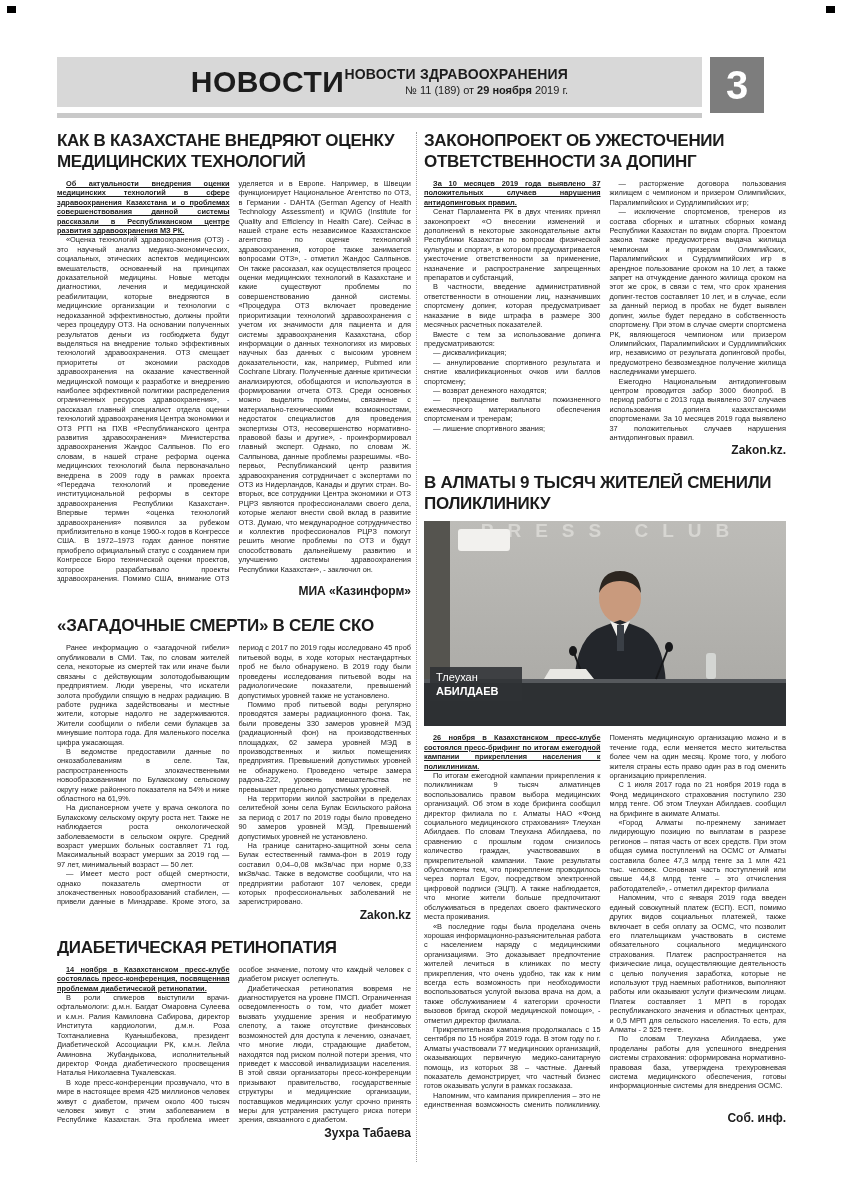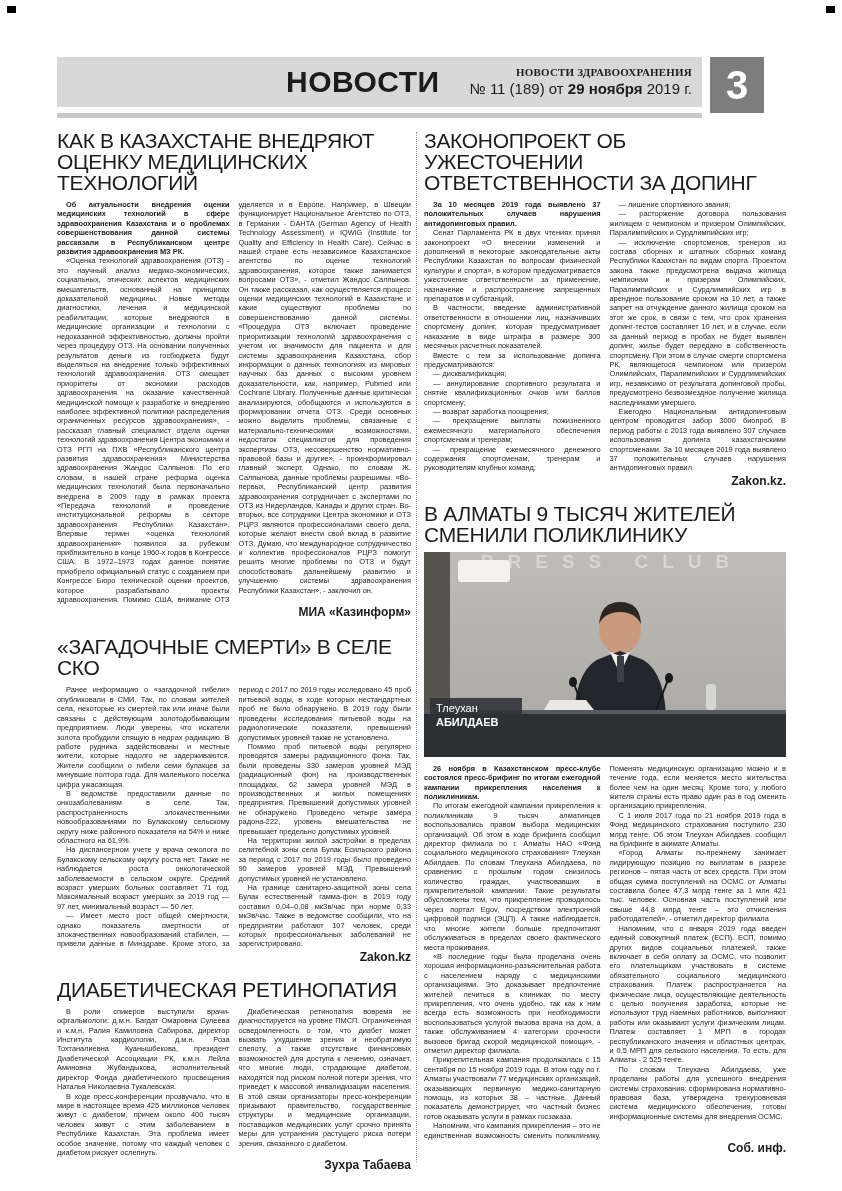--- a/index.html
+++ b/index.html
@@ -3,41 +3,41 @@
 <meta charset="utf-8">
 <style>
   html,body{margin:0;padding:0;background:#ffffff;}
   #page{position:relative;width:842px;height:1191px;background:#ffffff;overflow:hidden;
         font-family:"Liberation Sans",sans-serif;color:#1c1c1c;}
   .corner-mark{position:absolute;width:9px;height:7px;background:#000;top:6px;}
   .corner-mark.left{left:7px;} .corner-mark.right{right:7px;}
 
   
   #header-band{position:absolute;left:57px;top:57px;width:645px;height:50px;background:#d8d8d8;
-               display:flex;align-items:center;justify-content:flex-end;padding:0 10px;box-sizing:border-box;gap:30px;}
+               display:flex;align-items:center;justify-content:center;padding:0 10px;box-sizing:border-box;}
   #section-label{font-size:30px;font-weight:bold;letter-spacing:.5px;}
   #masthead{text-align:right;line-height:1.25;}
-  #masthead-title{font-size:11px;font-weight:bold;letter-spacing:.2px;font-family:Liberation Serif, serif;}
-  #issue-line{font-size:15px;}
+  #masthead-title{font-size:14px;font-weight:bold;letter-spacing:.2px;}
+  #issue-line{font-size:11px;}
   #issue-line b{font-weight:bold;}
   #page-number-box{position:absolute;left:710px;top:57px;width:54px;height:56px;background:#7d7d7d;
                    display:flex;align-items:center;justify-content:center;}
   #page-number{color:#fff;font-size:40px;font-weight:bold;line-height:1;}
   #header-rule{position:absolute;left:57px;top:113px;width:645px;height:5px;background:#c9c9c9;}
 
   
   #left-half{position:absolute;left:57px;top:130px;width:354px;}
   #right-half{position:absolute;left:424px;top:130px;width:362px;}
   #center-divider{position:absolute;left:416px;top:132px;height:1030px;width:0;
                   border-left:1px dotted #9a9a9a;}
 
-  .article-title{font-size:21px;line-height:21px;font-weight:normal;letter-spacing:-.3px;margin:0 0 7px 0;}
+  .article-title{font-size:17px;line-height:21px;font-weight:bold;letter-spacing:-.3px;margin:0 0 7px 0;}
   .cols{column-count:2;column-gap:9px;font-size:7.4px;line-height:9.4px;}
   .cols p{margin:0;text-indent:9px;text-align:justify;}
-  .cols p.lead{font-weight:bold;}
+  .cols p.lead{font-weight:bold;text-decoration:underline;}
   .byline{font-size:12px;font-weight:bold;text-align:right;margin:1px 0 0 0;}
   .article{margin-bottom:15px;}
 
   
   #photo-wrap{width:362px;height:205px;margin:2px 0 7px 0;position:relative;}
   svg text{font-family:"Liberation Sans",sans-serif;}
 </style>
 </head>
 <body>
 
@@ -79,42 +79,42 @@
           <p>Помимо проб питьевой воды регулярно проводятся замеры радиационного фона. Так, были проведены 330 замеров уровней МЭД (радиационный фон) на производственных площадках, 62 замера уровней МЭД в производственных и жилых помещениях предприятия. Превышений допустимых уровней не обнаружено. Проведено четыре замера радона-222, уровень вмешательства не превышает предельно допустимых уровней.</p>
           <p>На территории жилой застройки в пределах селитебной зоны села Булак Есильского района за период с 2017 по 2019 годы было проведено 90 замеров уровней МЭД. Превышений допустимых уровней не установлено.</p>
           <p>На границе санитарно-защитной зоны села Булак естественный гамма-фон в 2019 году составил 0,04–0,08 мкЗв/час при норме 0,33 мкЗв/час. Также в ведомстве сообщили, что на предприятии работают 107 человек, среди которых профессиональных заболеваний не зарегистрировано.</p>
         </div>
       <p class="byline">Zakon.kz</p>
     </div>
 
     <div class="article" style="margin-top:15px;">
       <h2 class="article-title">ДИАБЕТИЧЕСКАЯ РЕТИНОПАТИЯ</h2>
       <div class="cols">
+        <p class="lead">14 ноября в Казахстанском пресс-клубе состоялась пресс-конференция, посвященная проблемам диабетической ретинопатии.</p>
       <p>В роли спикеров выступили врачи-офтальмологи: д.м.н. Багдат Омаровна Сулеева и к.м.н. Ралия Камиловна Сабирова, директор Института кардиологии, д.м.н. Роза Тохтаналиевна Куанышбекова, президент Диабетической Ассоциации РК, к.м.н. Лейла Аминовна Жубандыкова, исполнительный директор Фонда диабетического просвещения Наталья Николаевна Тукалевская.</p>
           <p>В ходе пресс-конференции прозвучало, что в мире в настоящее время 425 миллионов человек живут с диабетом, причем около 400 тысяч человек живут с этим заболеванием в Республике Казахстан. Эта проблема имеет особое значение, потому что каждый человек с диабетом рискует ослепнуть.</p>
           <p>Диабетическая ретинопатия вовремя не диагностируется на уровне ПМСП. Ограниченная осведомленность о том, что диабет может вызвать ухудшение зрения и необратимую слепоту, а также отсутствие финансовых возможностей для доступа к лечению, означает, что многие люди, страдающие диабетом, находятся под риском полной потери зрения, что приведет к массовой инвалидизации населения. В этой связи организаторы пресс-конференции призывают правительство, государственные структуры и медицинские организации, поставщиков медицинских услуг срочно принять меры для устранения растущего риска потери зрения, связанного с диабетом.</p>
         </div>
       <p class="byline">Зухра Табаева</p>
     </div>
   </div>
 
   <div id="right-half">
 
     <div class="article">
       <h2 class="article-title">ЗАКОНОПРОЕКТ ОБ УЖЕСТОЧЕНИИ ОТВЕТСТВЕННОСТИ ЗА ДОПИНГ</h2>
       <div class="cols">
         <p class="lead">За 10 месяцев 2019 года выявлено 37 положительных случаев нарушения антидопинговых правил.</p>
       <p>Сенат Парламента РК в двух чтениях принял законопроект «О внесении изменений и дополнений в некоторые законодательные акты Республики Казахстан по вопросам физической культуры и спорта», в котором предусматривается ужесточение ответственности за применение, назначение и распространение запрещенных препаратов и субстанций,</p>
           <p>В частности, введение административной ответственности в отношении лиц, назначивших спортсмену допинг, которая предусматривает наказание в виде штрафа в размере 300 месячных расчетных показателей.</p>
           <p>Вместе с тем за использование допинга предусматриваются:</p>
           <p>— дисквалификация;</p>
           <p>— аннулирование спортивного результата и снятие квалификационных очков или баллов спортсмену;</p>
-          <p>— возврат заработка поощрения;</p>
+          <p>— возврат денежного находятся;</p>
           <p>— прекращение выплаты пожизненного ежемесячного материального обеспечения спортсменам и тренерам;</p>
-          <p>— прекращение ежемесячного денежного содержания спортсменам, тренерам и руководителям клубных команд;</p>
           <p>— лишение спортивного звания;</p>
           <p>— расторжение договора пользования жилищем с чемпионом и призером Олимпийских, Паралимпийских и Сурдлимпийских игр;</p>
           <p>— исключение спортсменов, тренеров из состава сборных и штатных сборных команд Республики Казахстан по видам спорта. Проектом закона также предусмотрена выдача жилища чемпионам и призерам Олимпийских, Паралимпийских и Сурдлимпийских игр в арендное пользование сроком на 10 лет, а также запрет на отчуждение данного жилища сроком на этот же срок, в связи с тем, что срок хранения допинг-тестов составляет 10 лет, и в случае, если за данный период в пробах не будет выявлен допинг, жилье будет передано в собственность спортсмену. При этом в случае смерти спортсмена РК, являющегося чемпионом или призером Олимпийских, Паралимпийских и Сурдлимпийских игр, независимо от результата допинговой пробы, предусмотрено безвозмездное получение жилища наследниками умершего.</p>
           <p>Ежегодно Национальным антидопинговым центром проводится забор 3000 биопроб. В период работы с 2013 года выявлено 307 случаев использования допинга казахстанскими спортсменами. За 10 месяцев 2019 года выявлено 37 положительных случаев нарушения антидопинговых правил.</p>
         </div>
       <p class="byline">Zakon.kz.</p>
     </div>
 
     <div class="article" style="margin-top:12px;">
       <h2 class="article-title">В АЛМАТЫ 9 ТЫСЯЧ ЖИТЕЛЕЙ СМЕНИЛИ ПОЛИКЛИНИКУ</h2>

